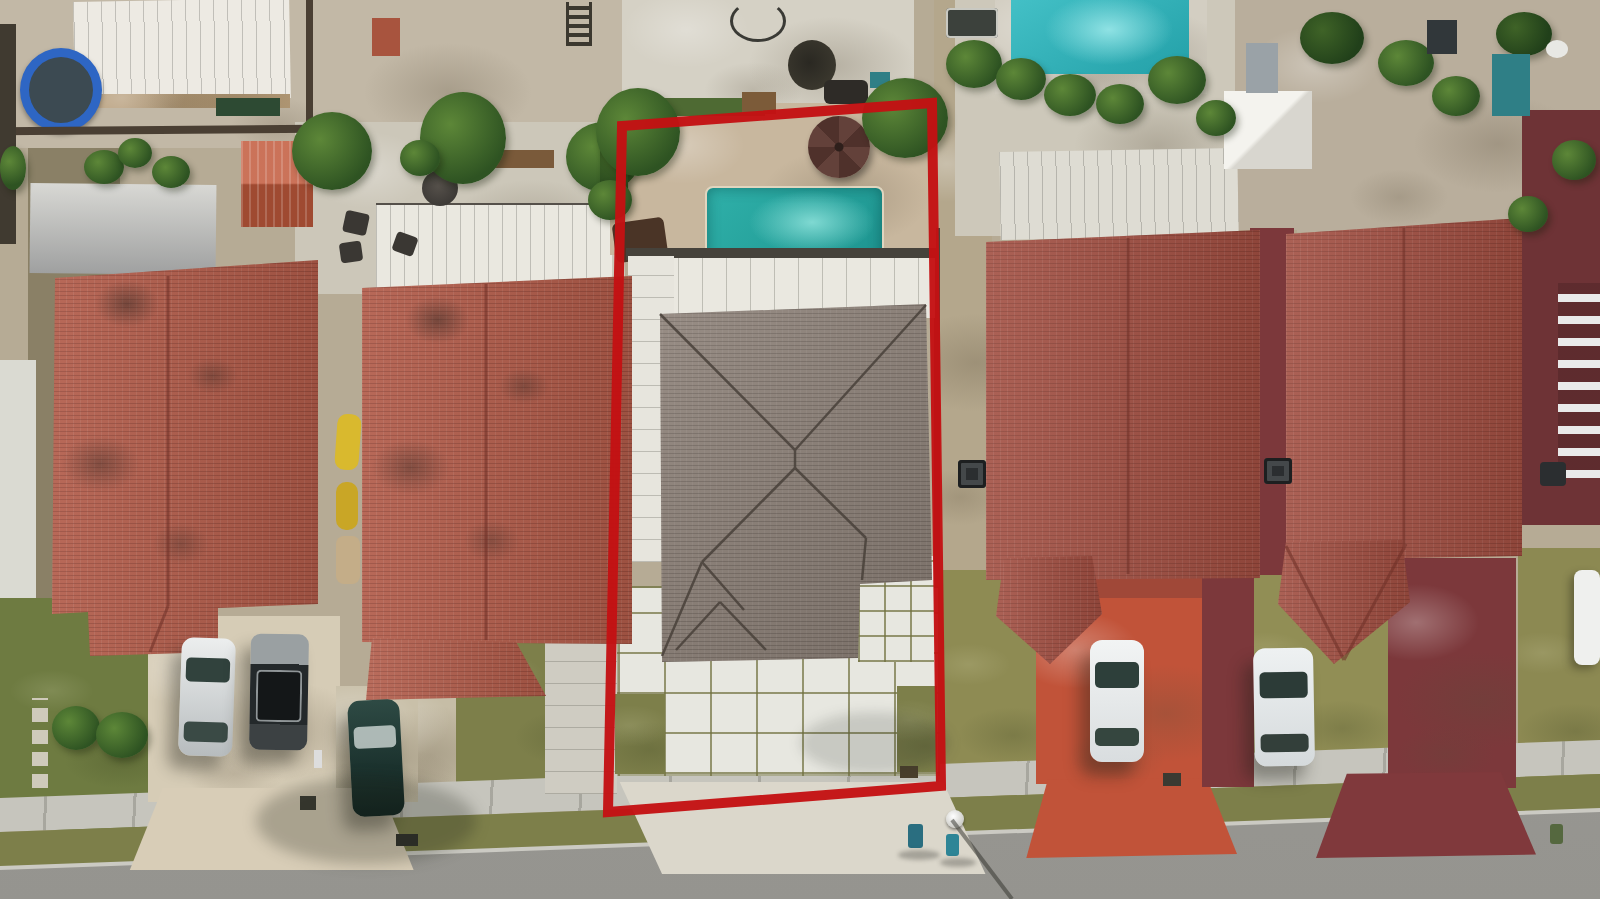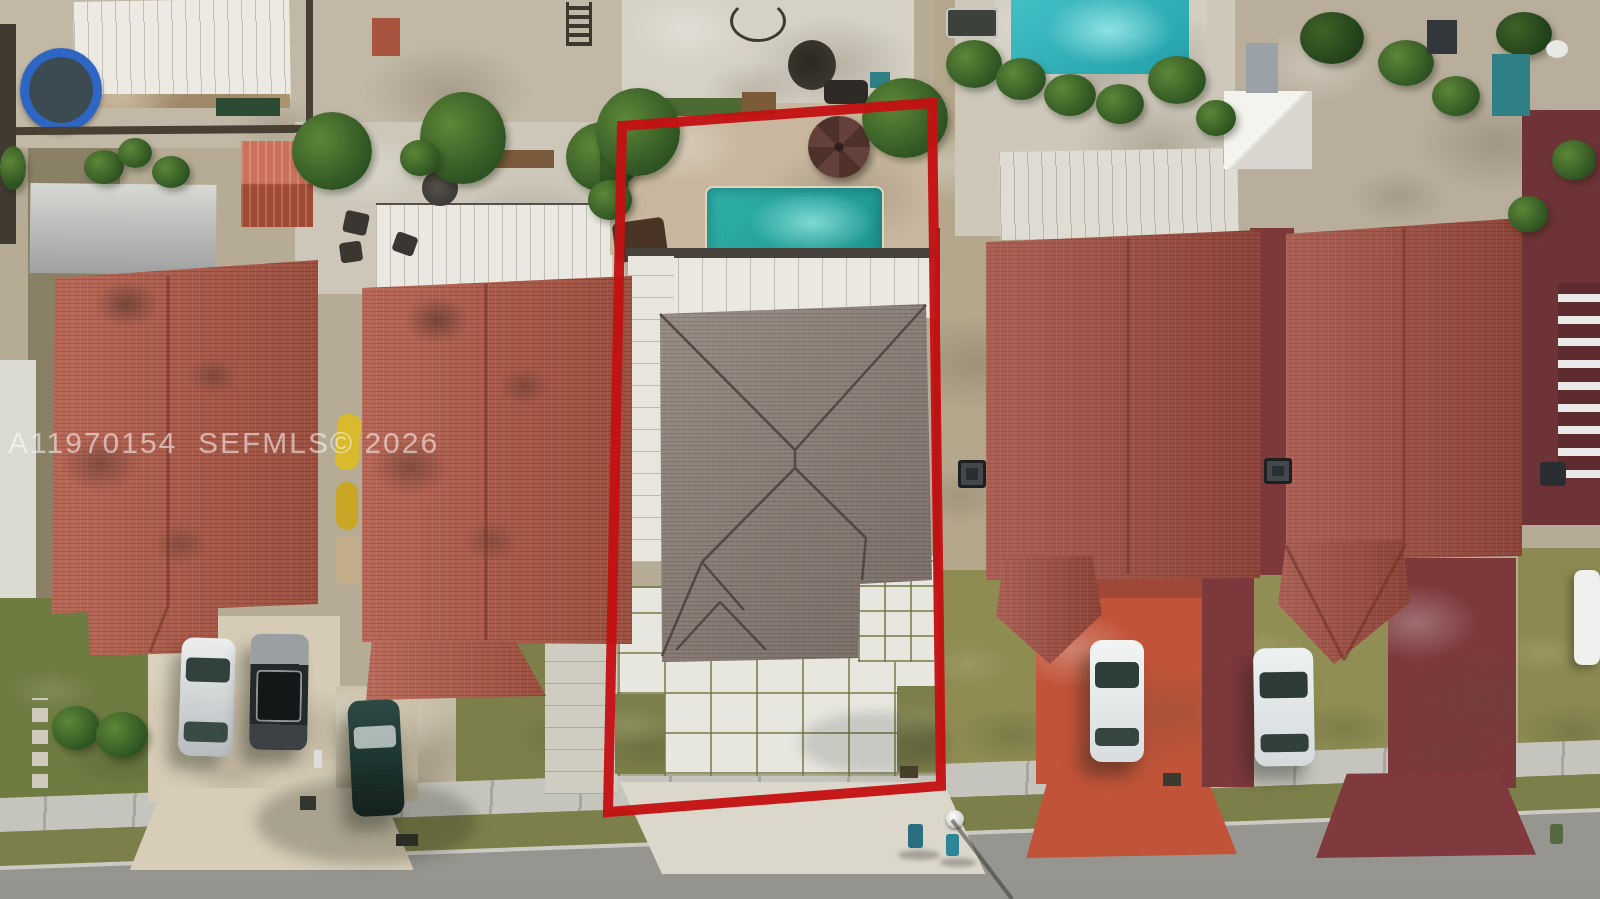--- a/index.html
+++ b/index.html
@@ -222,15 +222,14 @@
       <line x1="866" y1="538" x2="862" y2="580"></line>
       <line x1="702" y1="562" x2="662" y2="656"></line>
       <line x1="702" y1="562" x2="744" y2="610"></line>
       <line x1="676" y1="650" x2="720" y2="602"></line>
       <line x1="720" y1="602" x2="766" y2="650"></line>
     </g>
     <line x1="952" y1="820" x2="1012" y2="899" stroke="rgba(45,45,40,.5)" stroke-width="4"></line>
     <polygon points="622,126 932,103 941,786 608,812" fill="none" style="stroke:var(--outline_red,#c41113);" stroke-width="10" stroke-linejoin="miter" opacity=".96"></polygon>
   </svg>
 
-  <div class="ab watermark" style="left:8px;top:426px;">A11970154  SEFMLS© 2026</div>
 
 </div>
 
 </body></html>

